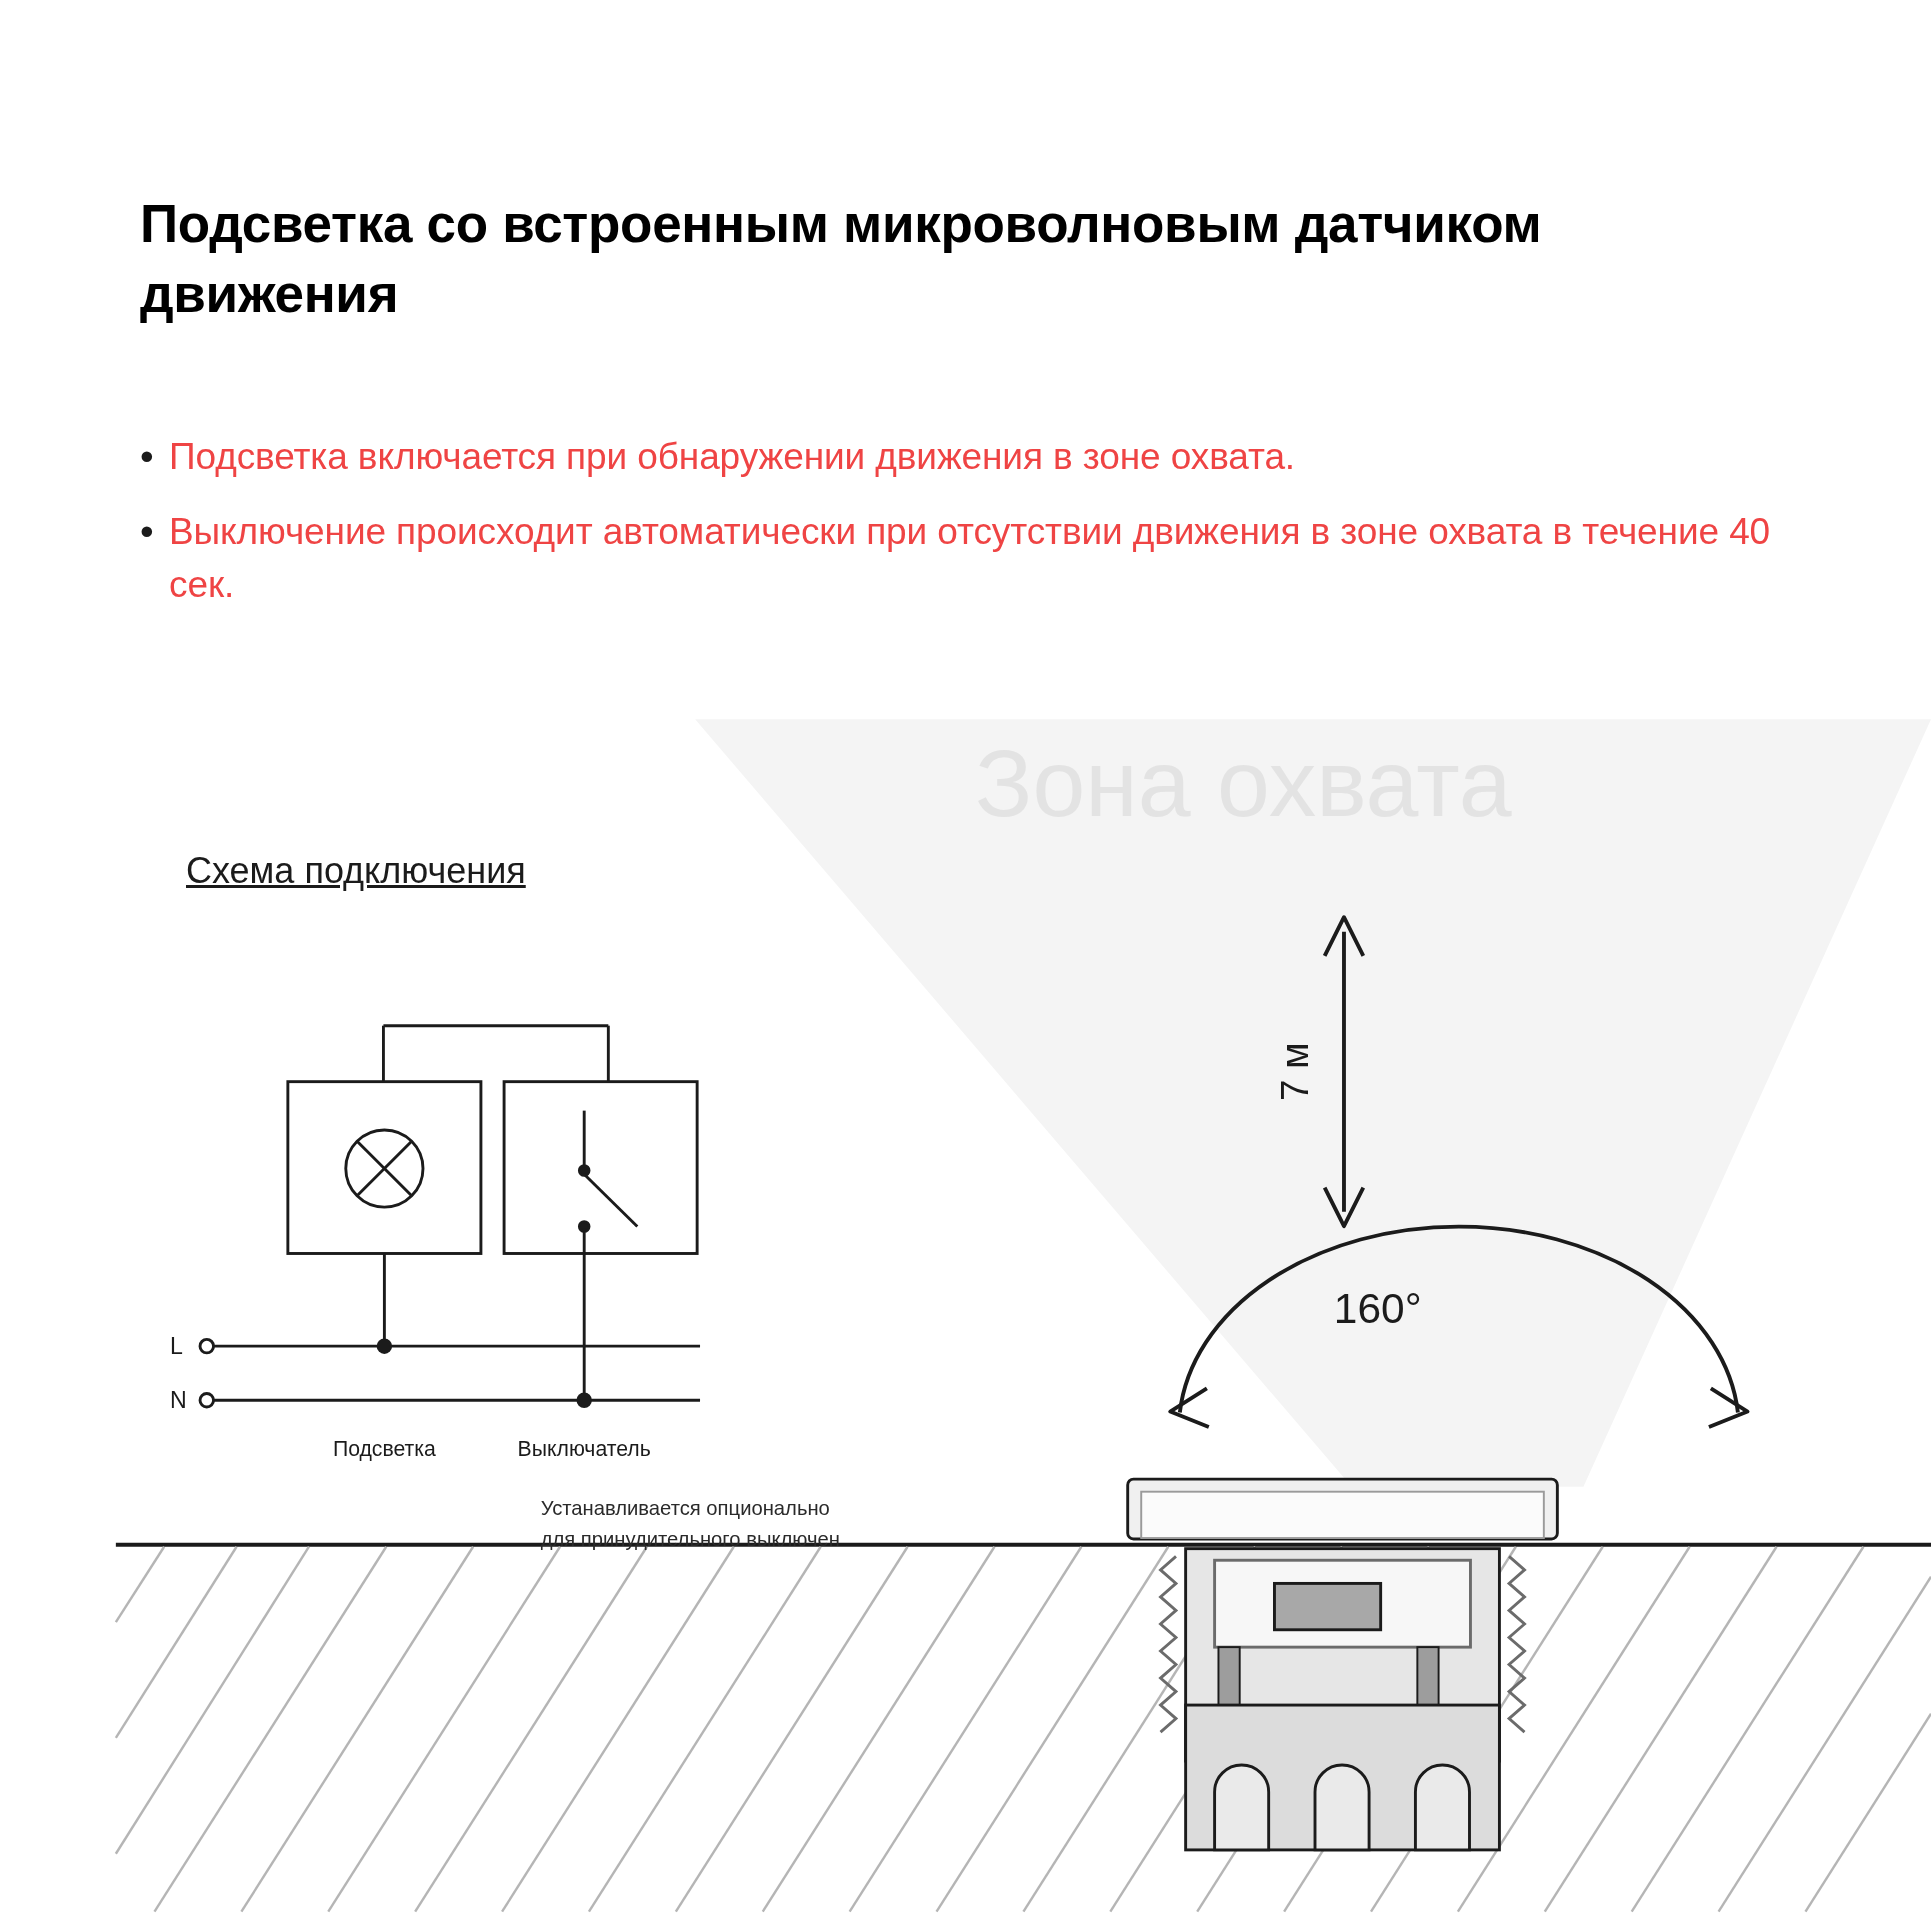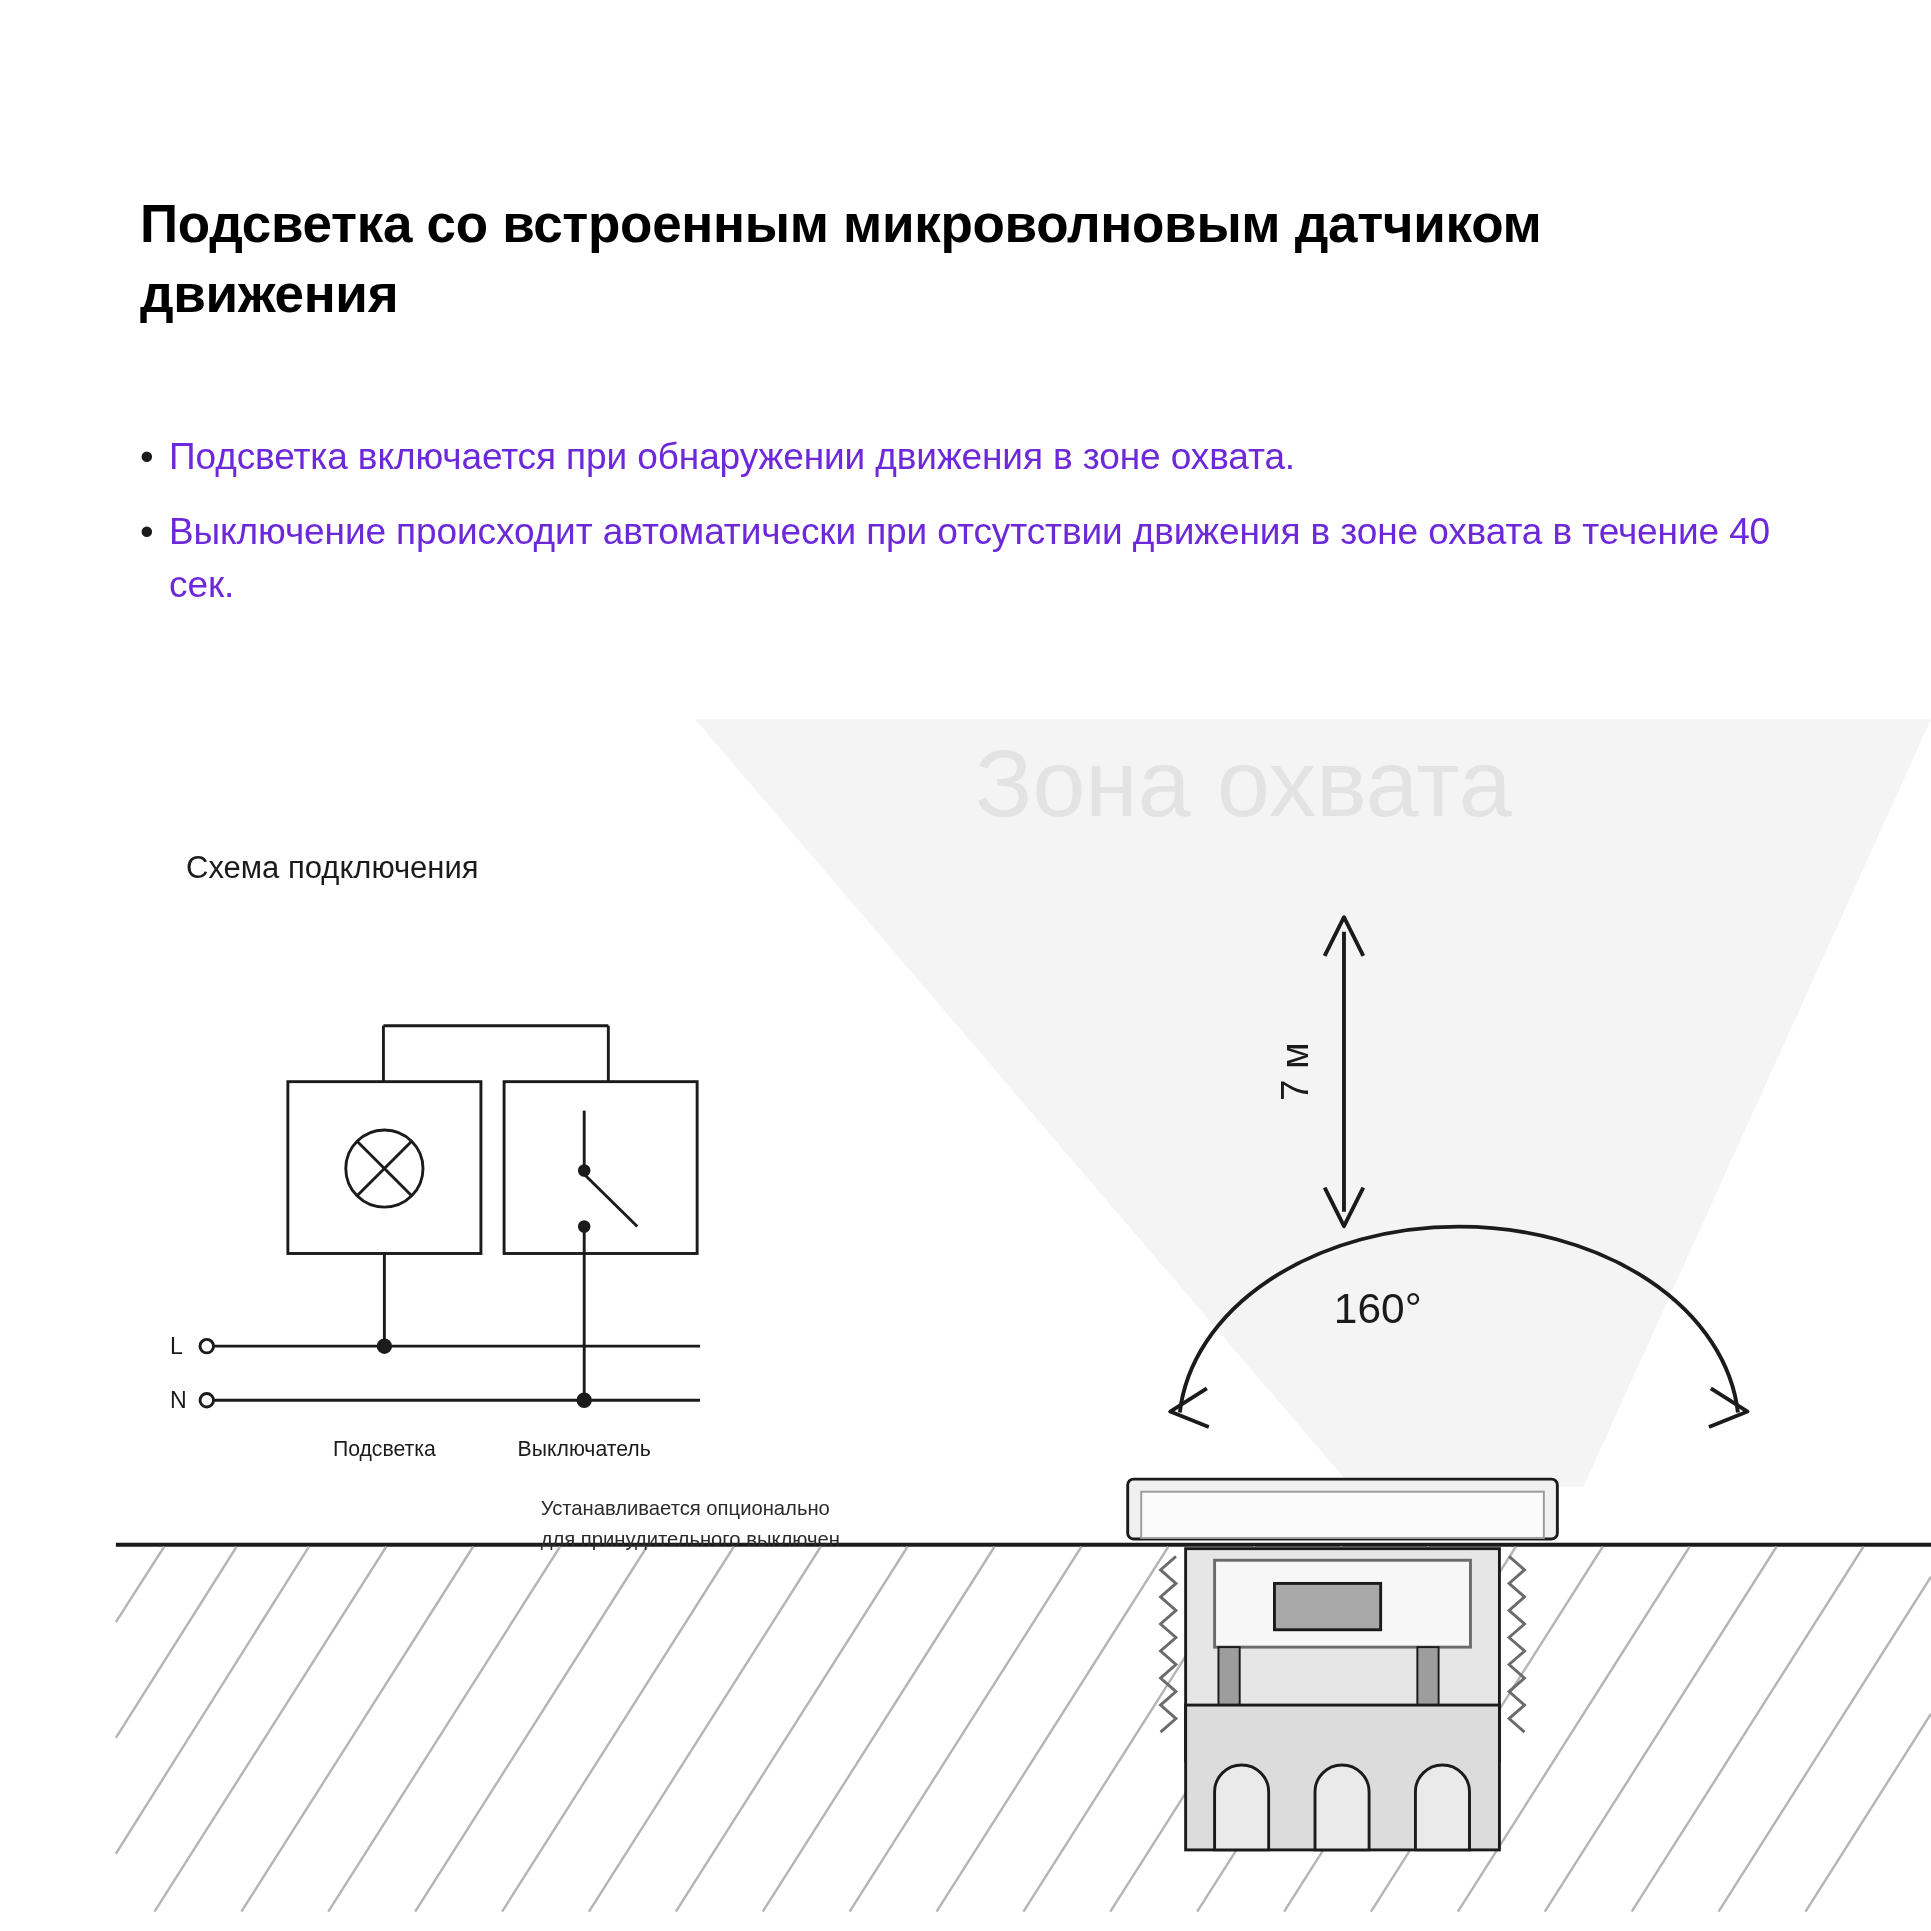--- a/index.html
+++ b/index.html
@@ -44,42 +44,43 @@
   .bullet-dot {
     width: 29px;
     flex: 0 0 29px;
     font-size: 39px;
     line-height: 1.38;
     color: #1b1b1b;
   }
   .bullet-text {
     font-size: 37px;
     line-height: 1.45;
-    color: #6d28d9;
+    color: #ef4444;
     letter-spacing: -0.1px;
   }
 
   
   #zone-label {
     position: absolute;
     left: 975px;
     top: 729px;
     font-size: 95px;
     color: #e3e3e3;
     letter-spacing: 0px;
     white-space: nowrap;
   }
 
   
   #wiring-title {
     position: absolute;
     left: 186px;
     top: 850px;
-    font-size: 31px;
+    font-size: 36px;
     color: #1b1b1b;
+    text-decoration: underline;
   }
   #wiring-svg {
     position: absolute;
     left: 145px;
     top: 927px;
   }
   .wd-label {
     font-size: 22px;
     fill: #1b1b1b;
     font-family: "Liberation Sans", sans-serif;

